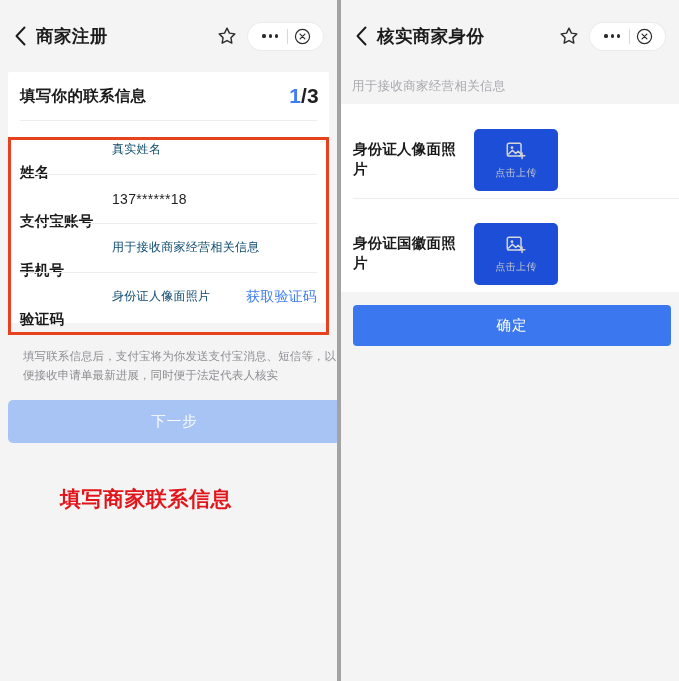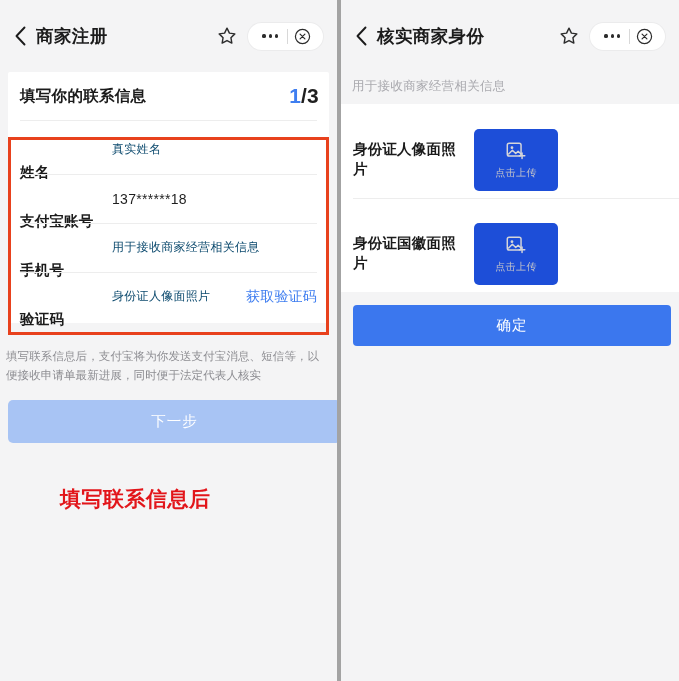--- a/index.html
+++ b/index.html
@@ -195,21 +195,21 @@
   .faction {
     font-size: 14px;
     color: #3f7ef0;
     white-space: nowrap;
     letter-spacing: .2px;
   }
 
   
   .disclaimer {
     position: absolute;
-    left: 6px;
+    left: 23px;
     top: 347px;
     width: 318px;
     font-size: 11.5px;
     line-height: 1.65;
     color: #8d8d92;
     letter-spacing: .1px;
   }
   .btn-next {
     position: absolute;
     left: 8px;
@@ -387,21 +387,21 @@
 
       </div>
     </div>
 
     <div class="redbox"></div>
 
     <div class="disclaimer">填写联系信息后，支付宝将为你发送支付宝消息、短信等，以便接收申请单最新进展，同时便于法定代表人核实</div>
 
     <button class="btn-next">下一步</button>
 
-    <div class="note note-left">填写联系信息后</div>
+    <div class="note note-left">填写商家联系信息</div>
   </div>
 
   <div class="panel panel-right">
 
     <div class="navbar">
       <div class="nav-left">
         <span>
           <svg class="back-icon" viewBox="0 0 13 20" fill="none">
             <path d="M10.5 1.5L2.5 10L10.5 18.5" stroke="#1b1b1b" stroke-width="1.9" stroke-linecap="round" stroke-linejoin="round"></path>
           </svg>

